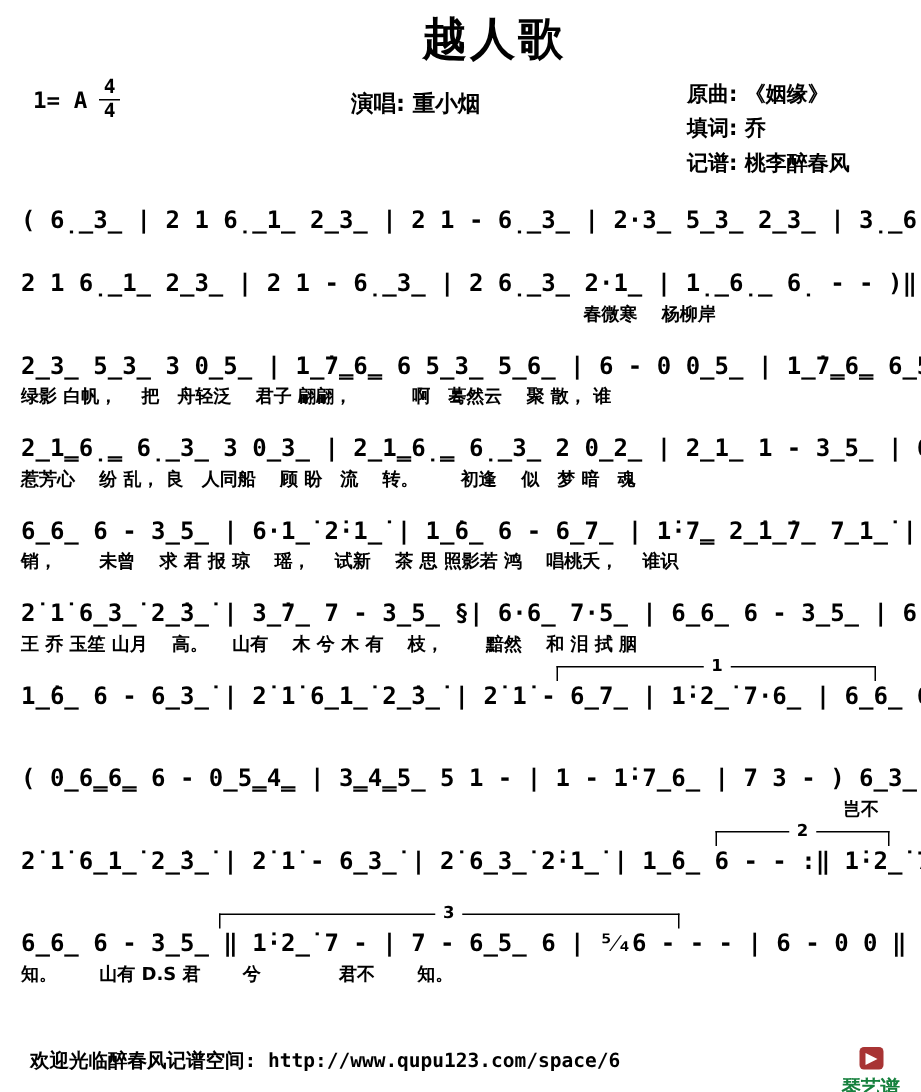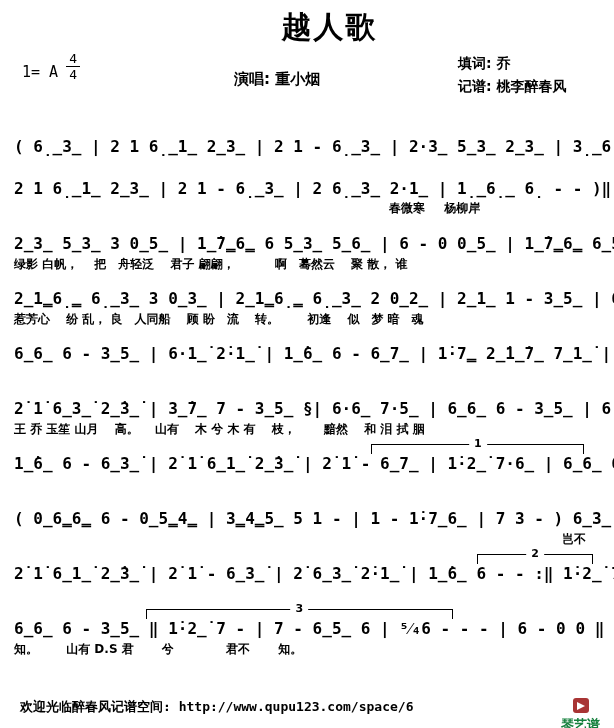--- a/index.html
+++ b/index.html
@@ -6,38 +6,38 @@
   body{
     width:614px;height:728px;background:#ffffff;color:#000;
     font-family:"DejaVu Sans",sans-serif;overflow:hidden;position:relative;
   }
   .title{
     text-align:center;font-size:30px;font-weight:bold;
     padding-top:8px;letter-spacing:2px;line-height:38px;padding-left:45px;
   }
   .meta-row{position:relative;height:78px;}
   .key-sig{
-    position:absolute;left:22px;top:6px;font-size:15px;font-weight:normal;
-    font-family:"DejaVu Sans Mono",monospace;display:flex;align-items:flex-end;gap:8px;
+    position:absolute;left:22px;top:6px;font-size:15px;font-weight:bold;
+    font-family:"DejaVu Sans Mono",monospace;display:flex;align-items:center;gap:8px;
   }
   .frac{display:inline-block;text-align:center;line-height:1;font-size:13px;}
   .frac .num{display:block;border-bottom:1.5px solid #000;padding:0 3px 1px;}
   .frac .den{display:block;padding-top:1px;}
-  .singer{position:absolute;left:234px;top:24px;font-size:15px;font-weight:bold;}
+  .singer{position:absolute;left:234px;top:14px;font-size:15px;font-weight:bold;}
   .credits{position:absolute;left:458px;top:6px;font-size:14px;font-weight:bold;line-height:23px;}
   .credits div{white-space:nowrap;}
   .score{padding:0 14px;}
   .row{position:relative;height:55px;}
   .row.first{height:42px;}
   .notes{
     font-family:"DejaVu Sans Mono",monospace;font-weight:bold;font-size:16px;
     line-height:24px;white-space:pre;padding-top:11px;
   }
   .lyrics{font-size:12px;font-weight:bold;line-height:17px;white-space:pre;}
-  .row:nth-of-type(2) .lyrics{padding-left:64%;font-family:Liberation Mono, monospace;}
+  .row:nth-of-type(2) .lyrics{padding-left:64%;}
   .row:nth-of-type(8) .lyrics{text-align:right;padding-right:14px;}
   .volta{position:absolute;top:3px;height:9px;border:1px solid #000;border-bottom:none;}
   .volta b{
     position:absolute;top:-8px;left:50%;transform:translateX(-50%);
     background:#fff;padding:0 5px;font-size:11px;font-weight:bold;line-height:14px;
   }
   .volta-1{left:61%;width:36%;}
   .volta-2{left:79%;width:19.5%;}
   .volta-3{left:22.5%;width:52%;}
   .footer{
@@ -62,20 +62,21 @@
 <div class="meta-row">
   <div class="key-sig">
     <span>1= A</span>
     <span class="frac">
       <span class="num">4</span>
       <span class="den">4</span>
     </span>
   </div>
   <div class="singer">演唱: 重小烟</div>
   <div class="credits">
+    <div>原曲: 《姻缘》</div>
     <div>填词: 乔</div>
     <div>记谱: 桃李醉春风</div>
   </div>
 </div>
 
 <div class="score">
   <div class="row first">
     <div class="notes">( 6̣̲3̲ | 2 1 6̣̲1̲ 2̲3̲ | 2 1 - 6̣̲3̲ | 2·3̲ 5̲3̲ 2̲3̲ | 3̣̲6̣̲ 6̣ - 6̣̲3̲ |</div>
     <div class="lyrics"></div>
   </div>
@@ -86,20 +87,21 @@
   <div class="row">
     <div class="notes">2̲3̲ 5̲3̲ 3 0̲5̲ | 1̲̇7̳6̳ 6 5̲3̲ 5̲6̲ | 6 - 0 0̲5̲ | 1̲̇7̳6̳ 6̲5̲ 3 0̲3̲ |</div>
     <div class="lyrics">绿影 白帆，　 把　舟轻泛 　君子 翩翩，　　　 啊　蓦然云　 聚 散， 谁</div>
   </div>
   <div class="row">
     <div class="notes">2̲1̳6̣̳ 6̣̲3̲ 3 0̲3̲ | 2̲1̳6̣̳ 6̣̲3̲ 2 0̲2̲ | 2̲1̲ 1 - 3̲5̲ | 6·6̲ 7·5̳6̳ |</div>
     <div class="lyrics">惹芳心　 纷 乱， 良　人同船　 顾 盼　流　 转。　　 初逢　 似　梦 暗　魂</div>
   </div>
   <div class="row">
     <div class="notes">6̲6̲ 6 - 3̲5̲ | 6·1̲̇ 2̇·1̲̇ | 1̲̇6̲ 6 - 6̲7̲ | 1̇·7̳ 2̲̇1̲̇7̲ 7̲1̲̇ | 1̲̇7̲1̲̇ 1̇ - 6̲3̲̇ |</div>
+    <div class="lyrics">销，　　 未曾　 求 君 报 琼　 瑶，　 试新　 茶 思 照影若 鸿　 唱桃夭，　 谁识</div>
   </div>
   <div class="row">
     <div class="notes">2̇ 1̇ 6̲3̲̇ 2̲̇3̲̇ | 3̲̇7̲ 7 - 3̲5̲ §| 6·6̲ 7·5̲ | 6̲6̲ 6 - 3̲5̲ | 6·1̲̇ 2̇·1̲̇ |</div>
     <div class="lyrics">王 乔 玉笙 山月　 高。　 山有　 木 兮 木 有　 枝，　　 黯然　 和 泪 拭 胭</div>
   </div>
   <div class="row">
     <div class="volta volta-1">
         <b>1</b>
       </div>
     <div class="notes">1̲̇6̲ 6 - 6̲3̲̇ | 2̇ 1̇ 6̲1̲̇ 2̲̇3̲̇ | 2̇ 1̇ - 6̲7̲ | 1̇·2̲̇ 7·6̲ | 6̲6̲ 6 - - |</div>

